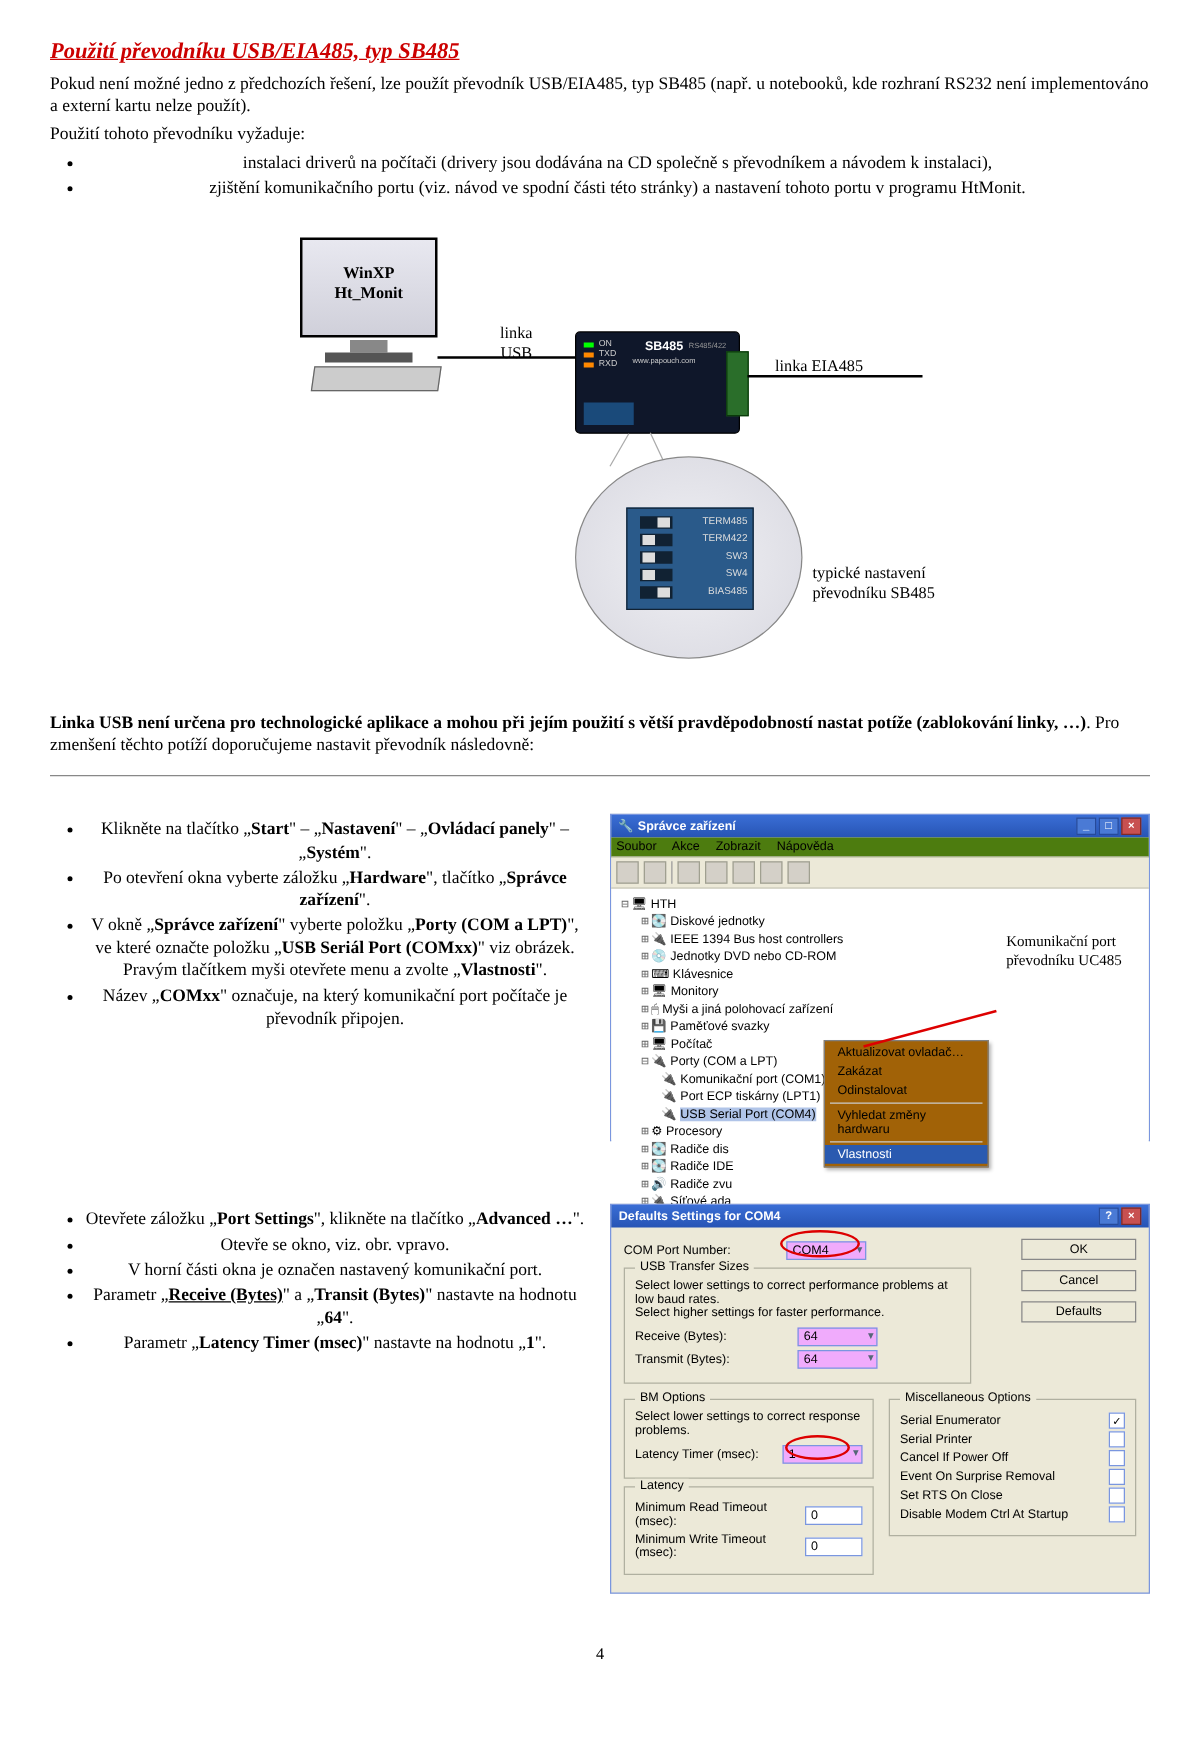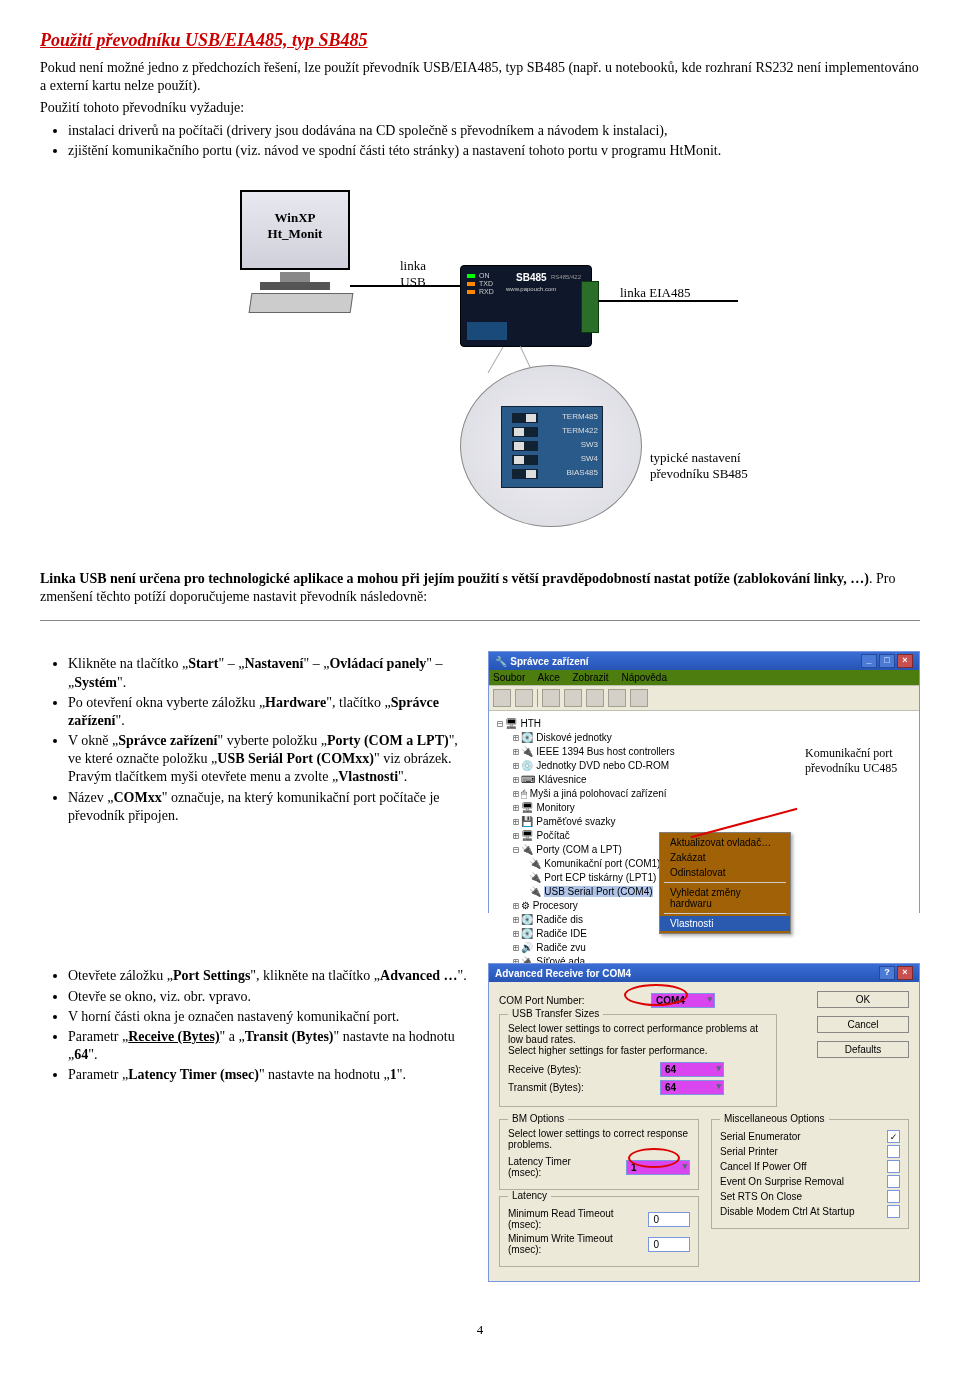--- a/index.html
+++ b/index.html
@@ -13,21 +13,21 @@
   }
   .title {
     color: #c00;
     font-style: italic;
     font-weight: bold;
     font-size: 18px;
     text-decoration: underline;
     margin-bottom: 8px;
   }
   p { margin: 4px 0; line-height: 1.3; }
-  ul { margin: 4px 0 8px 0; padding-left: 28px; }
+  ul { margin: 4px 0 8px 0; padding-left: 28px; text-align: center; }
   li { margin: 2px 0; line-height: 1.3; }
   .diagram1 {
     margin: 30px auto 40px auto;
     width: 560px;
     height: 340px;
     position: relative;
   }
   .monitor {
     position: absolute;
     left: 40px; top: 0;
@@ -125,23 +125,23 @@
   .ctx-menu div { padding:2px 10px; }
   .ctx-menu .sel { background:#2a5ab0; color:#fff; }
   .status-bar { border-top:1px solid #c0c0b0; padding:2px 6px; font-size:9px; }
   .callout1 {
     position:absolute; right:-5px; top:95px; font-family:"Times New Roman"; font-size:12px; width:120px;
   }
   .red-line { position:absolute; border-top:2px solid #d00; }
   .adv-dialog .body { padding:8px 10px; font-size:10px; position:relative; }
   .fieldset { border:1px solid #b0b0a0; padding:8px; margin:6px 0; position:relative; }
   .fieldset .legend { position:absolute; top:-7px; left:8px; background:#ece9d8; padding:0 4px; font-size:10px; }
-  .form-row { display:flex; align-items:center; margin:3px 0; gap:22px; }
+  .form-row { display:flex; align-items:center; margin:3px 0; gap:0; }
   .form-row label { width:130px; }
-  .dd { border:1px solid #7a96df; background:#d946ef; padding:1px 18px 1px 4px; position:relative; min-width:40px; display:inline-block;font-weight:bold; }
+  .dd { border:1px solid #7a96df; background:#f0abfc; padding:1px 18px 1px 4px; position:relative; min-width:40px; display:inline-block; }
   .dd::after { content:"▾"; position:absolute; right:2px; top:0; color:#567; font-size:9px; }
   .txt-inp { border:1px solid #7a96df; background:#fff; padding:1px 4px; width:40px; }
   .btn { border:1px solid #888; background:#ece9d8; padding:2px 14px; font-size:10px; margin:3px 0; width:62px; text-align:center; }
   .adv-right { position:absolute; right:10px; top:6px; display:flex; flex-direction:column; gap:2px; }
   .chk { display:flex; align-items:center; justify-content:space-between; margin:2px 0; }
   .chk .box { width:11px; height:11px; border:1px solid #7a96df; background:#fff; display:inline-flex; align-items:center; justify-content:center; font-size:9px; }
   .red-oval { position:absolute; border:2px solid #d00; border-radius:50%; }
   .page-num { text-align:center; margin-top:40px; font-size:13px; }
   .misc-col { display:flex; gap:12px; }
 </style>
@@ -252,22 +252,22 @@
         <span class="tb"></span>
         <span class="tb"></span>
         <span class="tb"></span>
       </div>
       <div class="tree-area">
         <div class="node"><span class="exp">⊟</span>🖥 <span>HTH</span>
           <div class="node"><span class="exp">⊞</span>💽 <span>Diskové jednotky</span></div>
           <div class="node"><span class="exp">⊞</span>🔌 <span>IEEE 1394 Bus host controllers</span></div>
           <div class="node"><span class="exp">⊞</span>💿 <span>Jednotky DVD nebo CD-ROM</span></div>
           <div class="node"><span class="exp">⊞</span>⌨ <span>Klávesnice</span></div>
+          <div class="node"><span class="exp">⊞</span>🖥 <span>Monitory</span></div>
           <div class="node"><span class="exp">⊞</span>🖱 <span>Myši a jiná polohovací zařízení</span></div>
-          <div class="node"><span class="exp">⊞</span>🖥 <span>Monitory</span></div>
           <div class="node"><span class="exp">⊞</span>💾 <span>Paměťové svazky</span></div>
           <div class="node"><span class="exp">⊞</span>🖥 <span>Počítač</span></div>
           <div class="node"><span class="exp">⊟</span>🔌 <span>Porty (COM a LPT)</span>
             <div class="node">🔌 <span>Komunikační port (COM1)</span></div>
             <div class="node">🔌 <span>Port ECP tiskárny (LPT1)</span></div>
             <div class="node">🔌 <span class="hl">USB Serial Port (COM4)</span></div>
           </div>
           <div class="node"><span class="exp">⊞</span>⚙ <span>Procesory</span></div>
           <div class="node"><span class="exp">⊞</span>💽 <span>Radiče dis</span></div>
           <div class="node"><span class="exp">⊞</span>💽 <span>Radiče IDE</span></div>
@@ -303,21 +303,21 @@
       <li><span>Otevřete záložku „</span><span class="bold">Port Settings</span><span>", klikněte na tlačítko „</span><span class="bold">Advanced …</span><span>".</span></li>
       <li>Otevře se okno, viz. obr. vpravo.</li>
       <li>V horní části okna je označen nastavený komunikační port.</li>
       <li><span>Parametr „</span><span class="bold" style="text-decoration:underline">Receive (Bytes)</span><span>" a  „</span><span class="bold">Transit (Bytes)</span><span>" nastavte na hodnotu „</span><span class="bold">64</span><span>".</span></li>
       <li><span>Parametr „</span><span class="bold">Latency Timer (msec)</span><span>" nastavte na hodnotu „</span><span class="bold">1</span><span>".</span></li>
     </ul>
   </div>
   <div class="right">
     <div class="win-dialog adv-dialog">
       <div class="win-title">
-        <span>Advanced Receive for COM4</span>
+        <span>Defaults Settings for COM4</span>
         <span class="btns"><span class="min">?</span><span>×</span></span>
       </div>
       <div class="body">
         <div class="adv-right">
           <div class="btn">OK</div>
           <div class="btn">Cancel</div>
           <div class="btn">Defaults</div>
         </div>
         <div class="form-row">
           <label>COM Port Number:</label>

